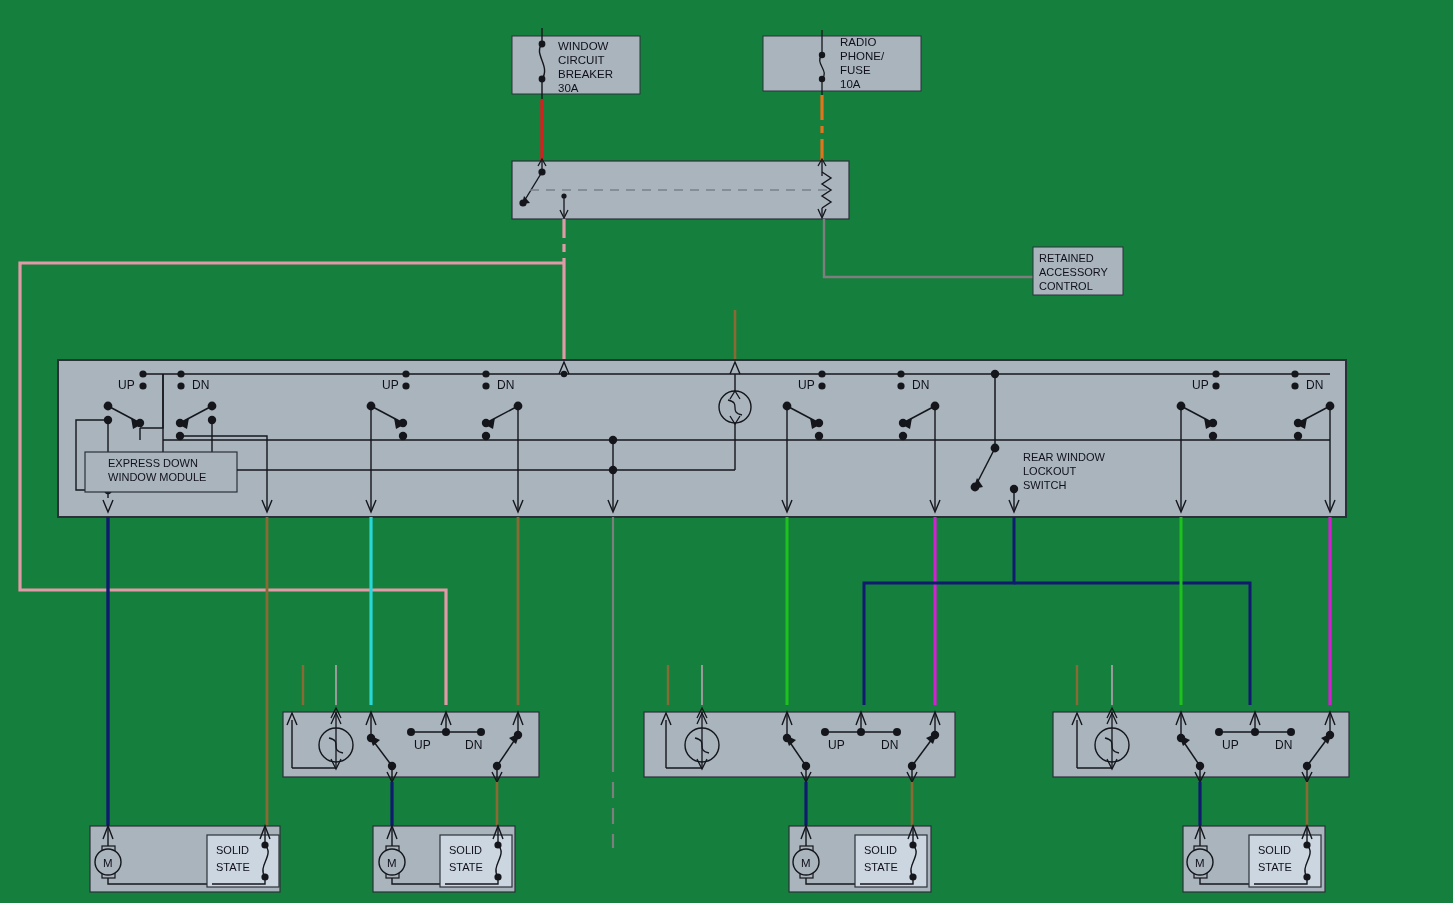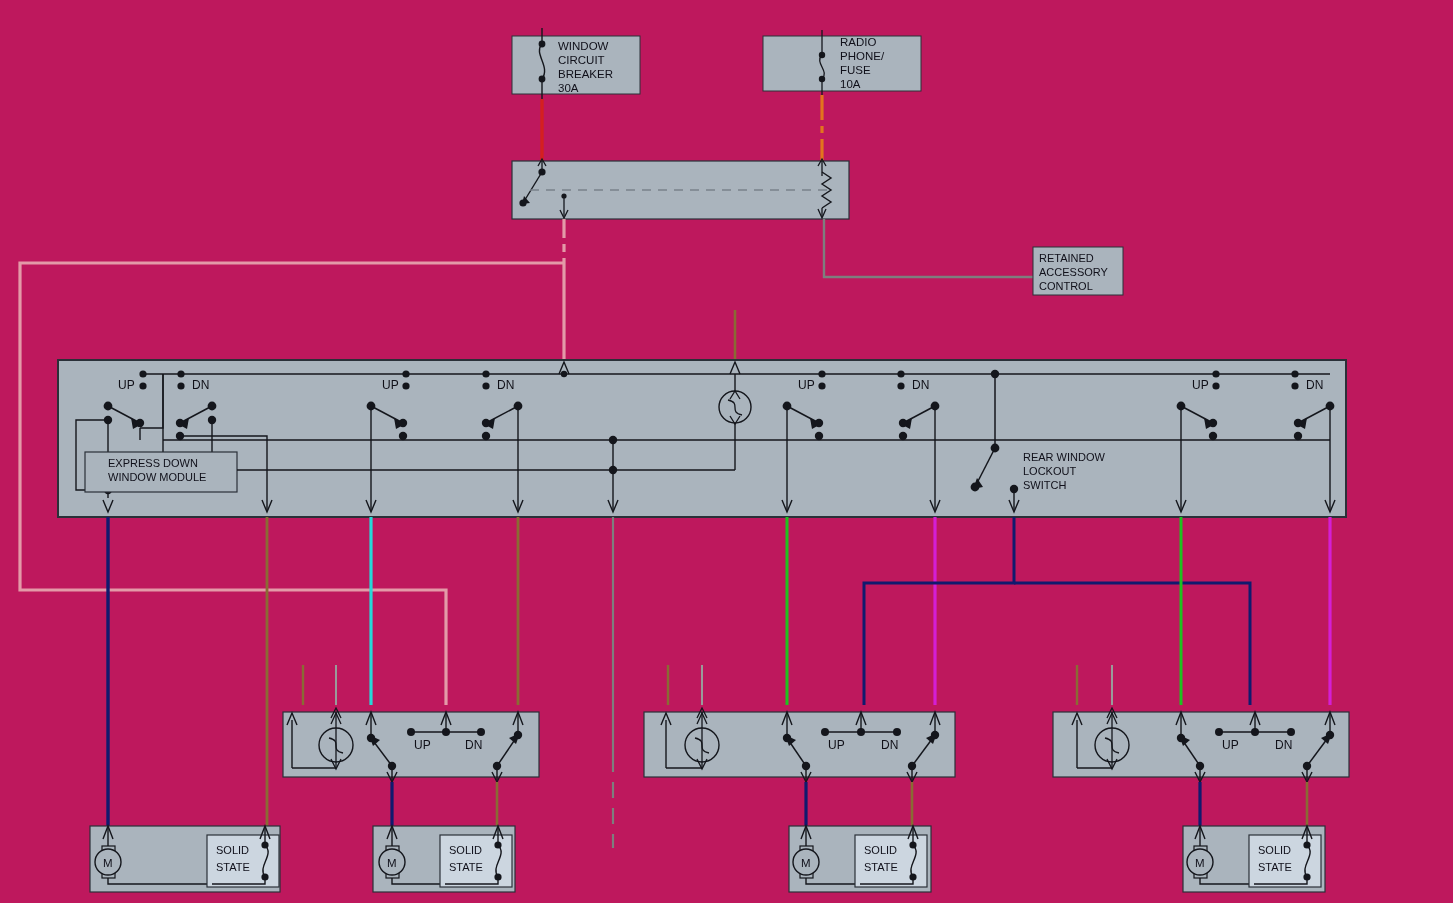--- a/index.html
+++ b/index.html
@@ -1,16 +1,16 @@
 <!DOCTYPE html>
 <html><head>
 <meta charset="utf-8">
 <style>
   html,body{margin:0;padding:0;background:#000;}
-  #stage{position:relative;width:1453px;height:903px;background:#be185d;overflow:hidden;
+  #stage{position:relative;width:1453px;height:903px;background:#15803d;overflow:hidden;
          font-family:"Liberation Sans", sans-serif;}
   svg{position:absolute;left:0;top:0;}
   .lbl{font-family:"Liberation Sans", sans-serif;font-size:11.5px;fill:#10101a;}
   .lbl-sm{font-family:"Liberation Sans", sans-serif;font-size:11px;fill:#10101a;}
   .updn{font-family:"Liberation Sans", sans-serif;font-size:12px;fill:#101018;}
 </style>
 </head>
 <body>
 
 <div id="stage">

